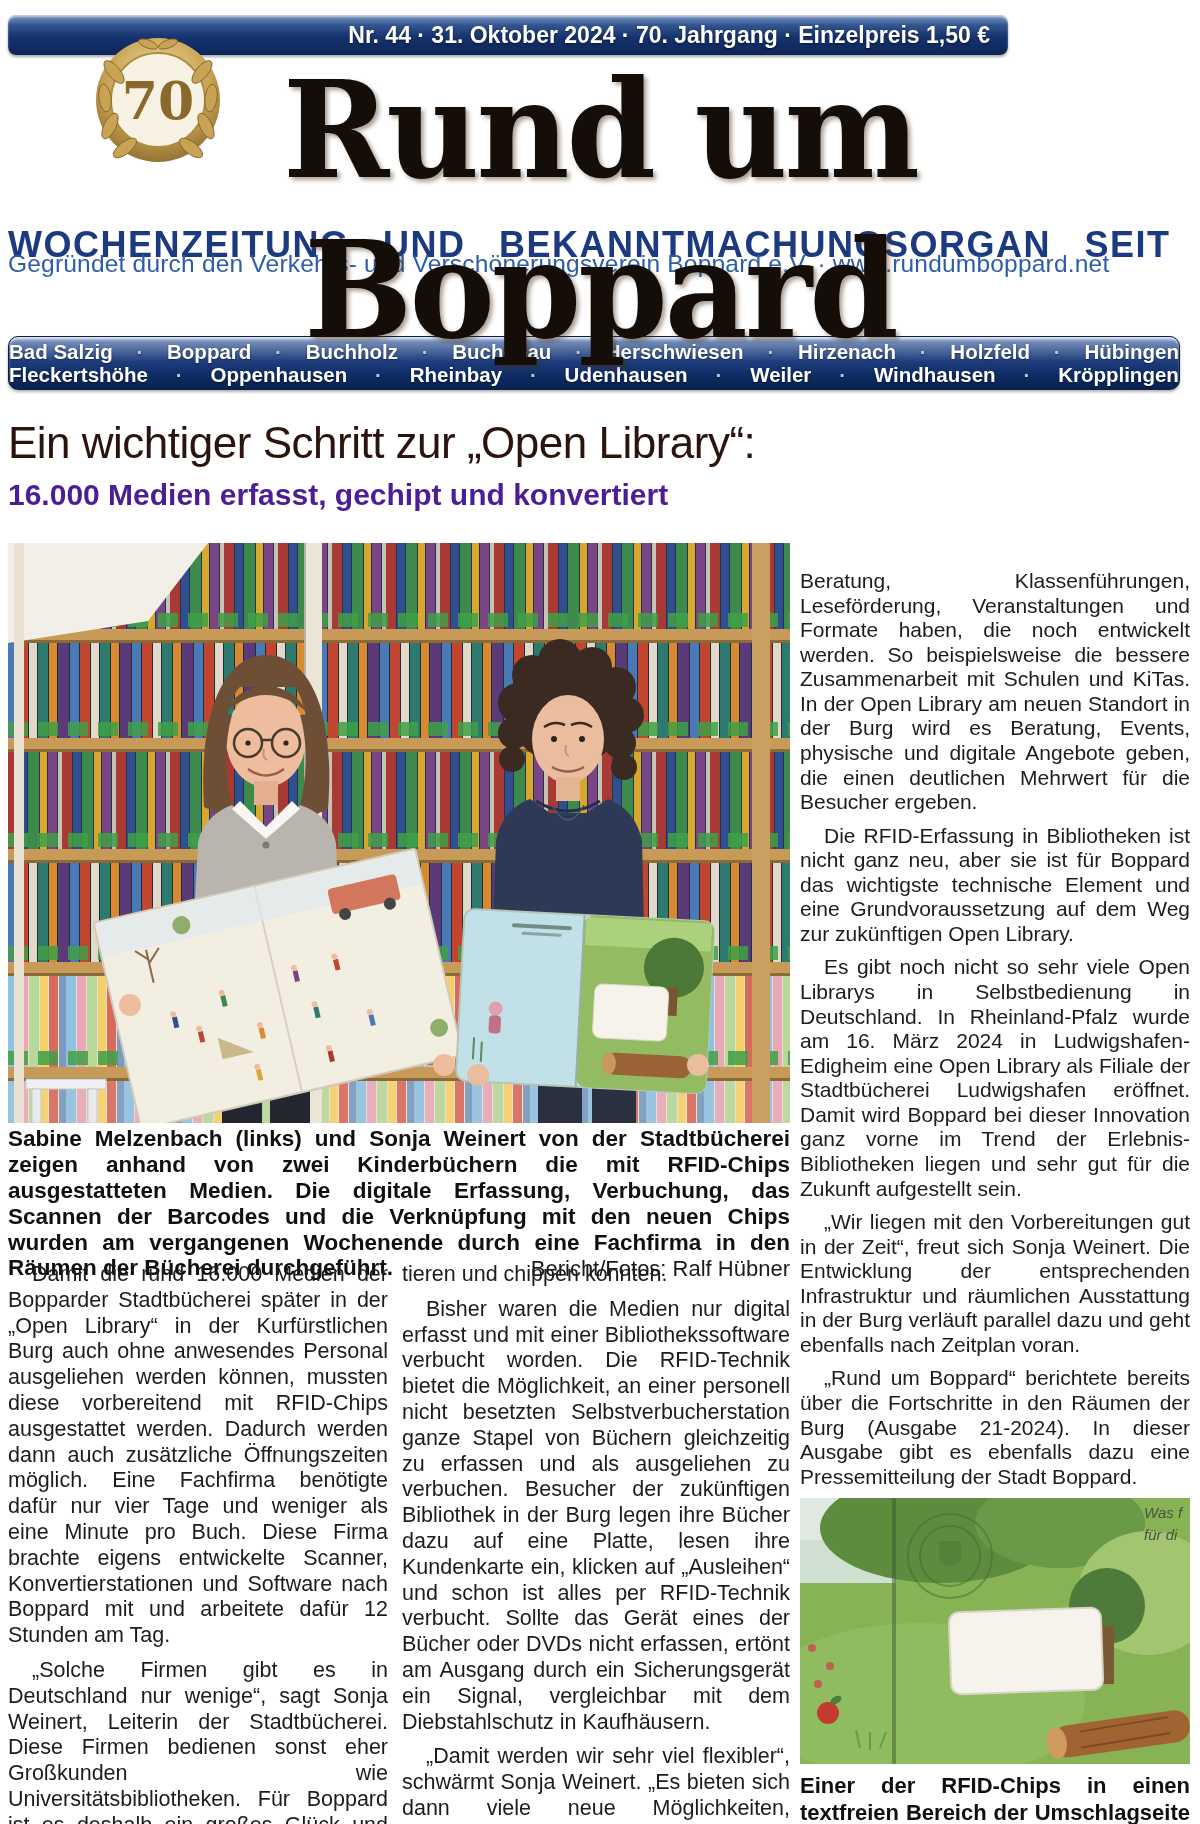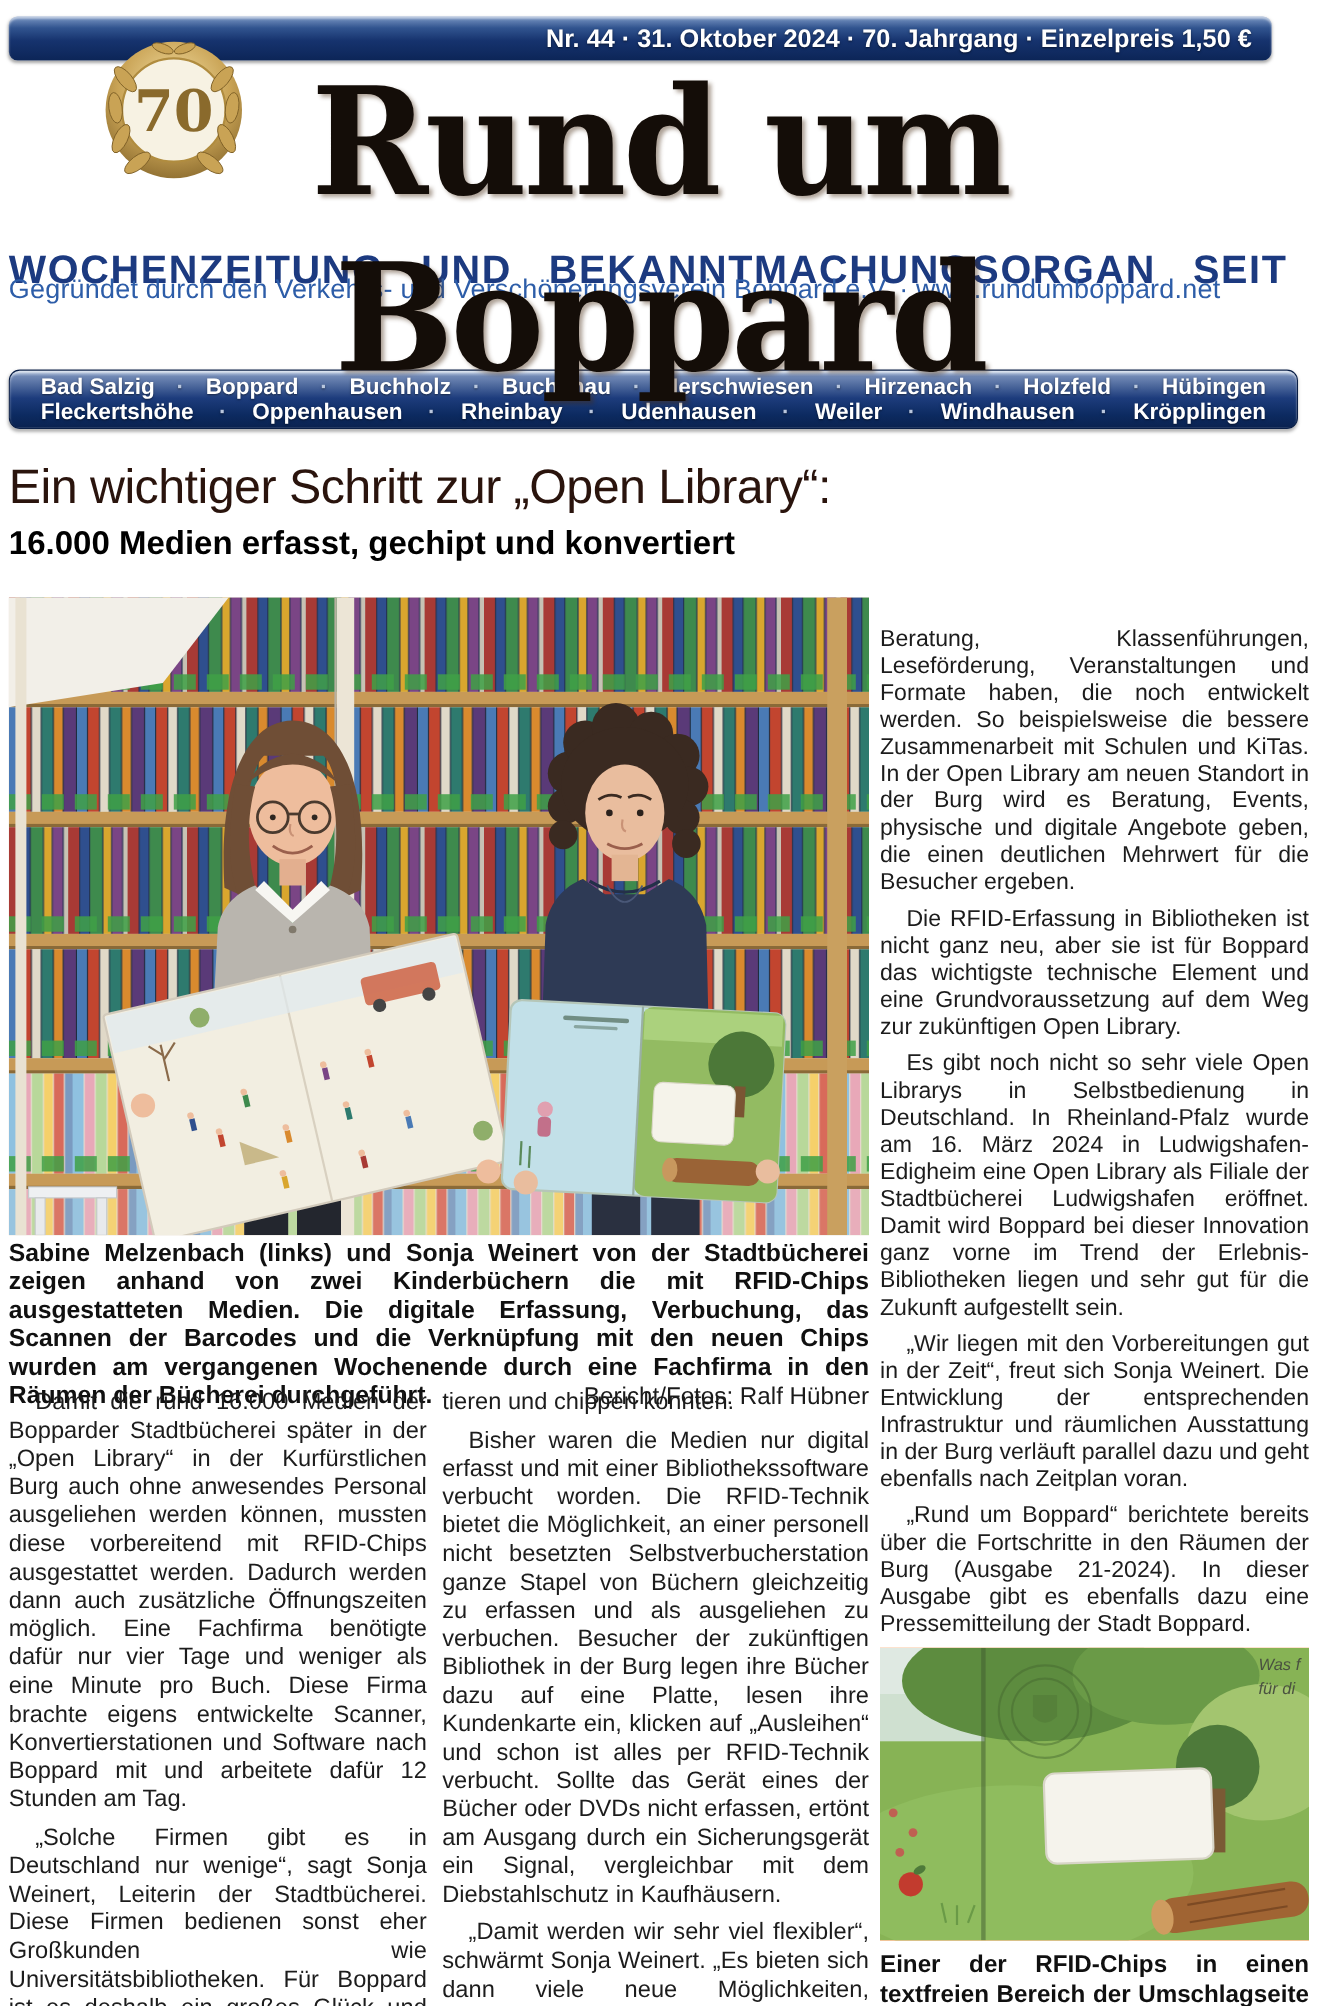--- a/index.html
+++ b/index.html
@@ -1,21 +1,21 @@
 <!DOCTYPE html>
 <html lang="de"><head>
 <meta charset="utf-8">
 <style>
   * { margin:0; padding:0; box-sizing:border-box; }
   body { background:#888; font-family:"Liberation Sans", sans-serif; }
   .page { position:relative; width:1200px; height:1824px; margin:0 auto;
           background:#fff; overflow:hidden; color:#1c1c1c; }
 
   
-  .topbar { position:absolute; left:8px; top:15px; width:1148px; height:40px;
+  .topbar { position:absolute; left:8px; top:15px; width:1000px; height:40px;
     border-radius:8px;
     background:linear-gradient(180deg,#7b97c4 0%,#31548f 26%,#16336e 55%,#0c2557 100%);
     box-shadow: inset 0 2px 2px rgba(255,255,255,.55), 0 2px 3px rgba(0,0,0,.35);
     z-index:1; }
   .topbar .issue { position:absolute; right:18px; top:0; line-height:40px;
     color:#fff; font-weight:bold; font-size:23px; text-shadow:0 1px 2px rgba(0,0,0,.55); }
 
   
   .badge { position:absolute; left:92px; top:0px; width:132px; height:140px; z-index:3;margin-top:30px; }
 
@@ -26,33 +26,33 @@
     text-shadow:3px 3px 4px rgba(70,45,20,.45); transform:scaleY(1.06); transform-origin:top; }
 
   .banner { position:absolute; left:8px; top:224px; width:1180px;
     font-size:36px; font-weight:bold; color:#1c3a80; letter-spacing:1.5px; word-spacing:22px;
     white-space:nowrap; }
   .founder { position:absolute; left:8px; top:250px; width:1180px;
     font-size:24.5px; color:#2d5da8; letter-spacing:.2px; }
 
   
   .navbar { position:absolute; left:8px; top:336px; width:1172px; height:54px;
-    border-radius:10px; border:1px solid #0a1f47; padding:3px 28px;
+    border-radius:10px; border:1px solid #0a1f47; padding:3px 0;
     background:linear-gradient(180deg,#c3d2e6 0%,#7189b5 10%,#1d3c7c 48%,#0c2a60 78%,#0a2250 100%);
     box-shadow: inset 0 2px 2px rgba(255,255,255,.5), 0 2px 3px rgba(0,0,0,.3); }
   .navrow { display:flex; justify-content:space-between; align-items:center;
     color:#fff; font-weight:bold; font-size:20.5px; height:23px;
     text-shadow:0 1px 2px rgba(0,0,0,.5); }
   .navrow .navdot { color:#b9c7de; font-weight:bold; }
 
   
   .headline { position:absolute; left:8px; top:418px; width:1180px;
     font-size:44px; font-weight:normal; letter-spacing:-.5px; color:#2a140d; }
   .subhead  { position:absolute; left:8px; top:478px; width:1180px;
-    font-size:30px; font-weight:bold; color:#000000; }
+    font-size:30px; font-weight:bold; color:#4c1d95; }
 
   
   .photo1 { position:absolute; left:8px; top:543px; width:782px; height:580px;
     overflow:hidden; background:#e8e2d4; }
   .caption1 { position:absolute; left:8px; top:1126px; width:782px; min-height:130px;
     font-size:22.5px; font-weight:bold; line-height:1.15; text-align:justify; color:#101010; }
   .caption1 .credit { position:absolute; right:0; bottom:0; font-weight:normal; font-size:22px; color:#1a1a1a; }
 
   .colL { position:absolute; left:8px;   top:1262px; width:380px; height:562px; overflow:hidden; }
   .colM { position:absolute; left:402px; top:1262px; width:388px; height:562px; overflow:hidden; }

